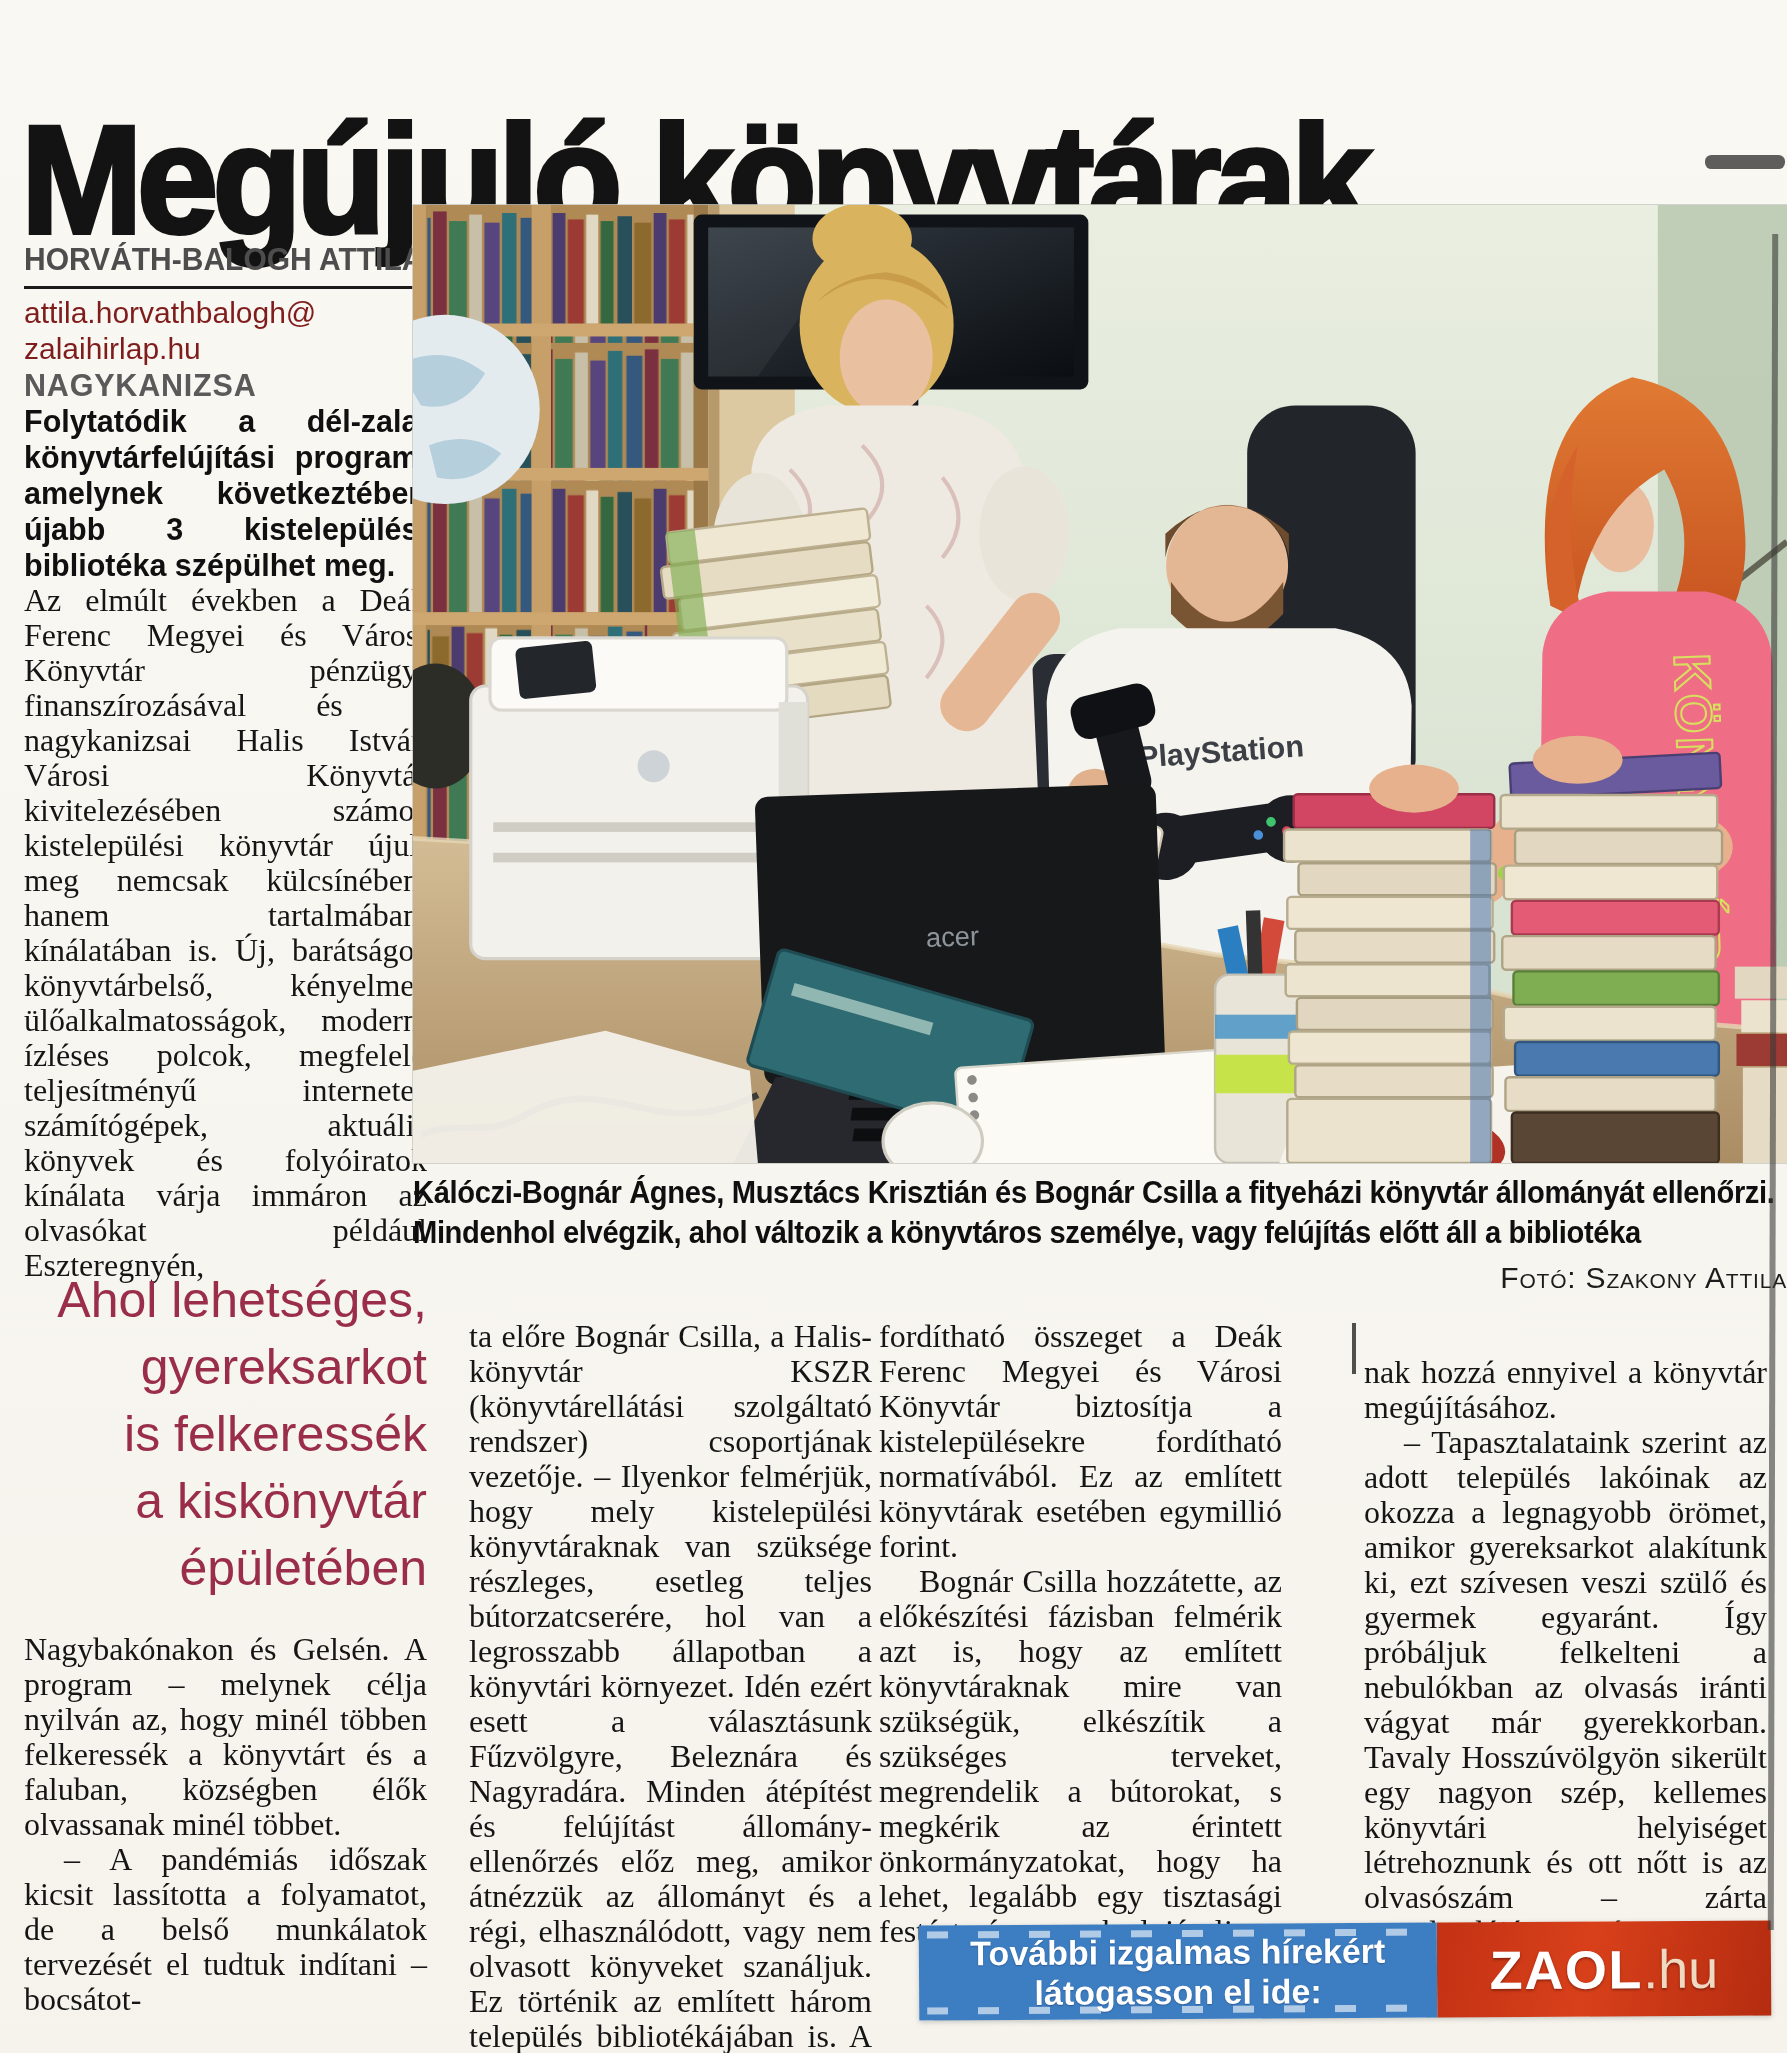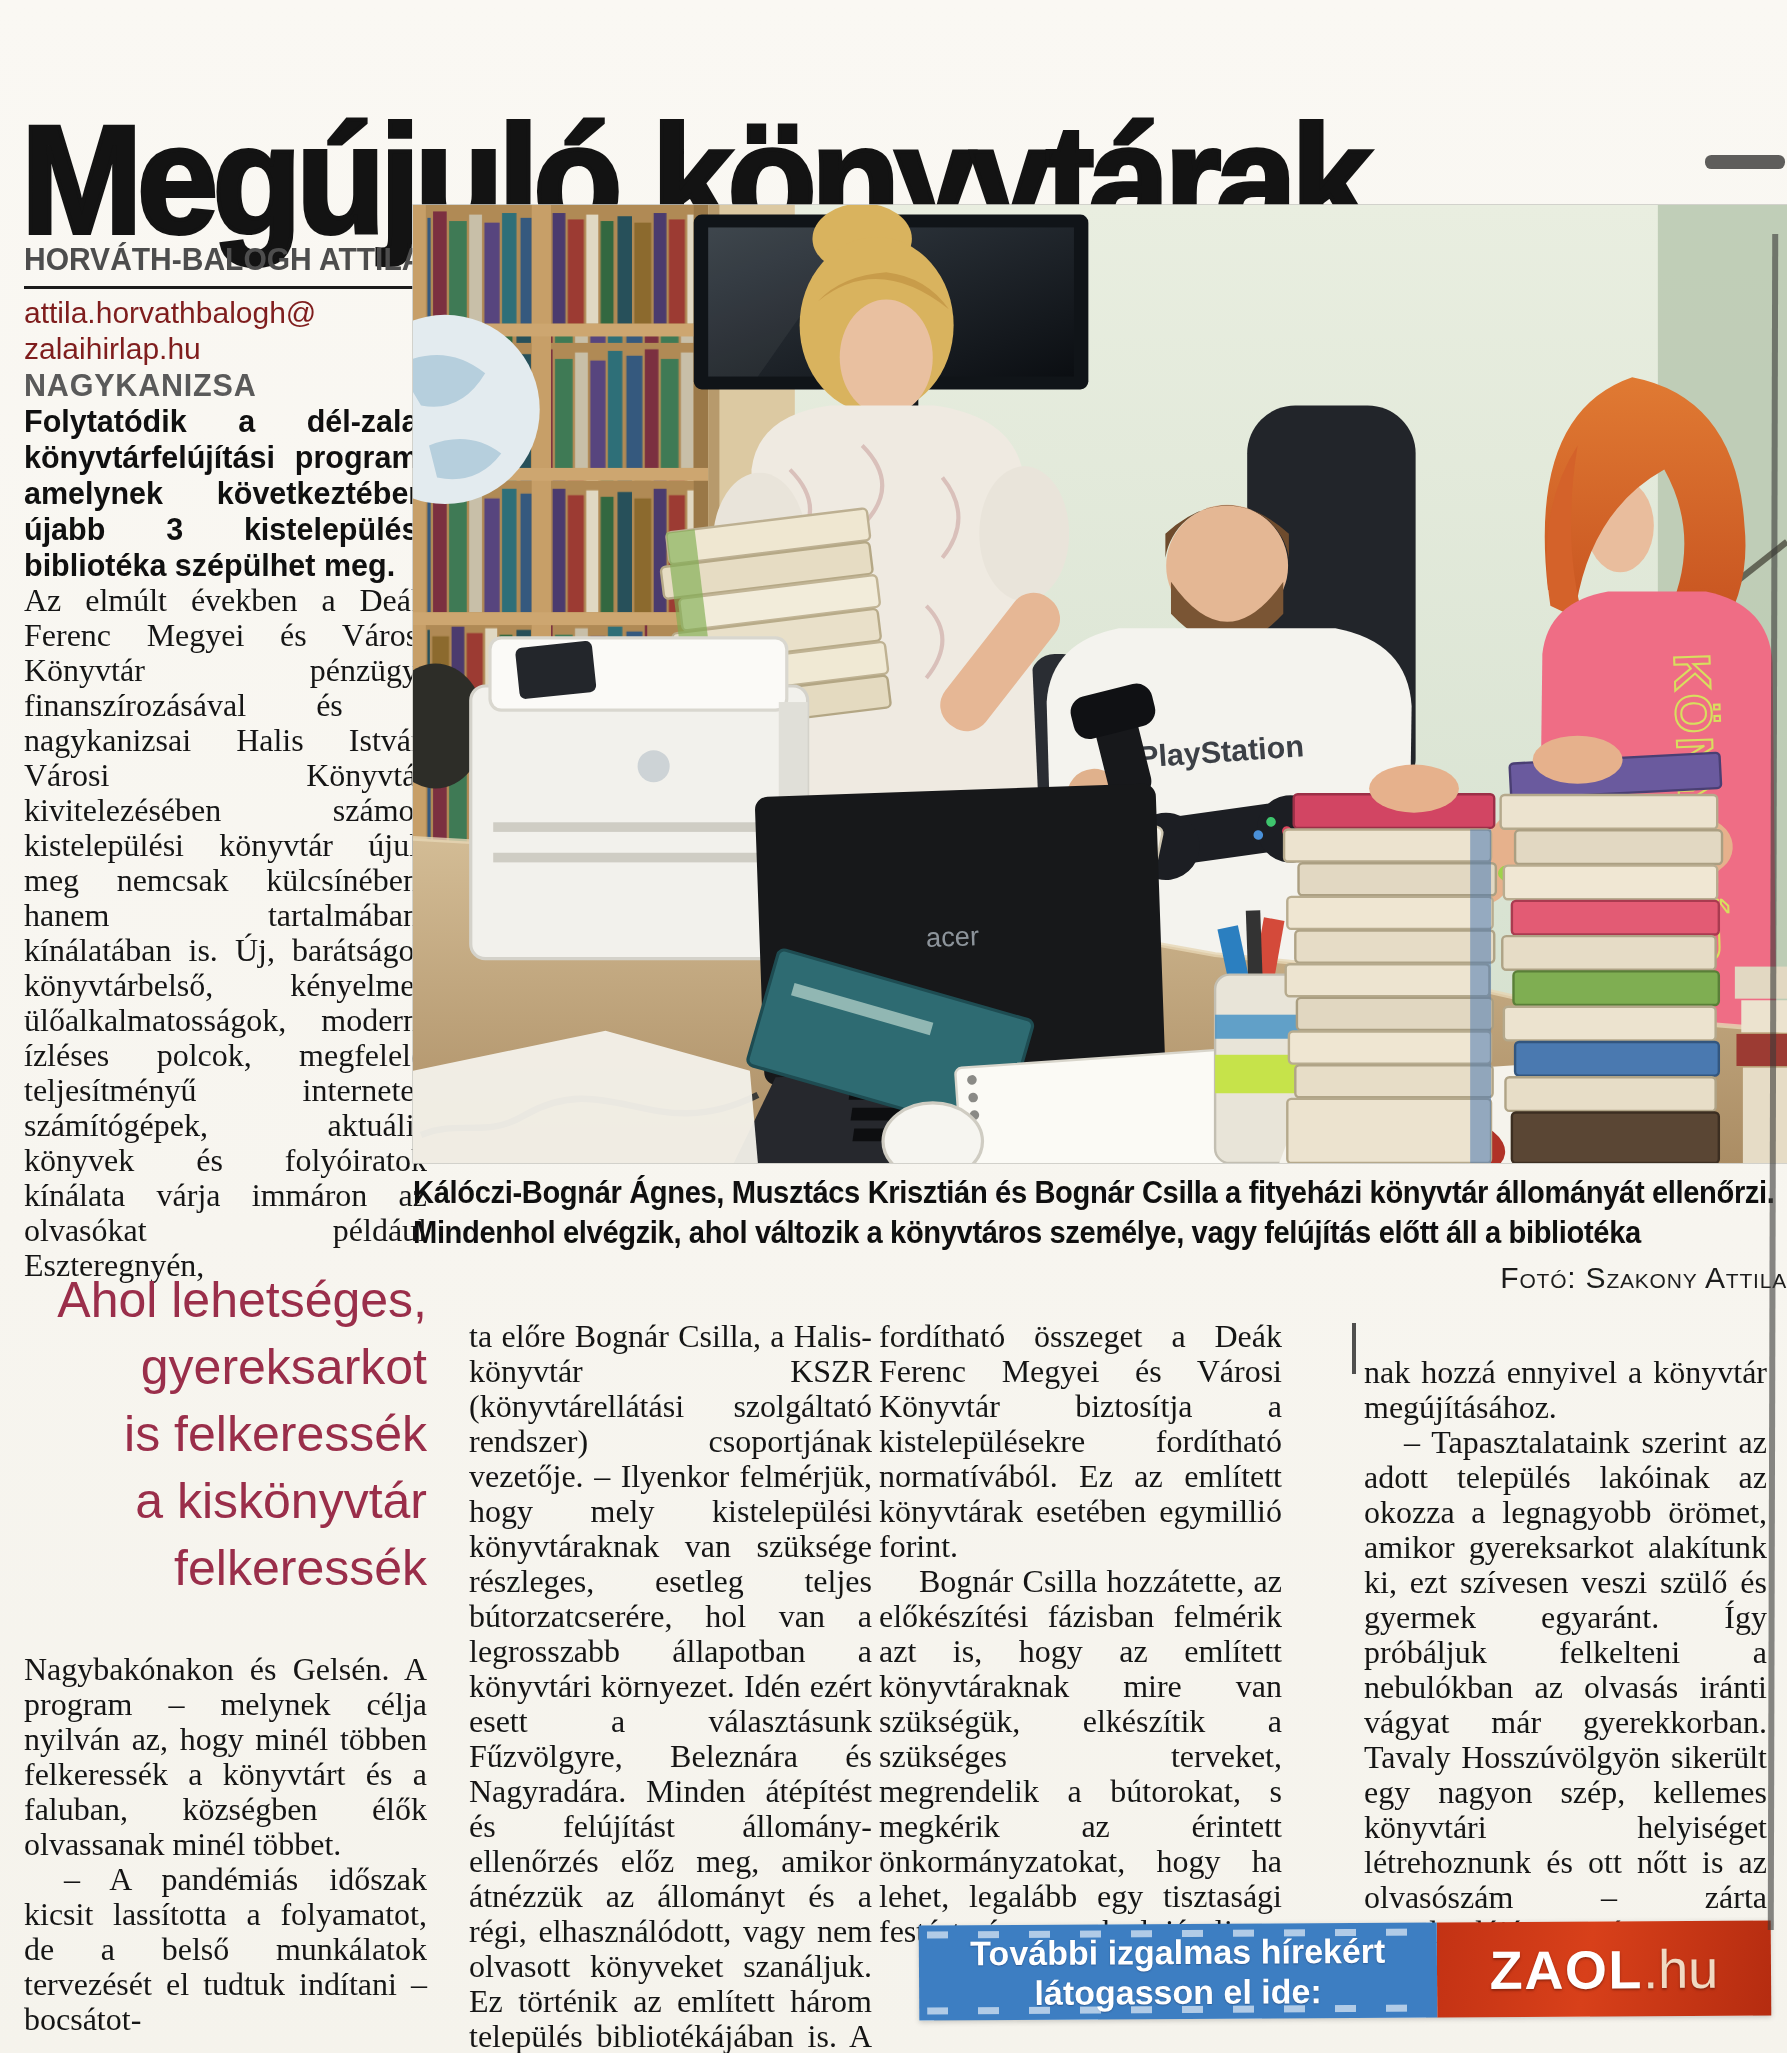--- a/index.html
+++ b/index.html
@@ -61,21 +61,21 @@
 
   
   .col1{left:24px;top:1267px;}
   .col2{left:469px;top:1319px;}
   .col3{left:879px;top:1319px;}
   .col4{left:1364px;top:1319px;margin-top:36px;}
 
   .pullquote{
     font-family:"Liberation Sans",sans-serif;
     font-size:50px;line-height:67px;text-align:right;
-    letter-spacing:0px;margin-bottom:50px;font-weight:400;
+    letter-spacing:0px;margin-bottom:30px;font-weight:400;
   }
   .pullquote div{white-space:nowrap;}
 
   
   .banner{
     position:absolute;left:919px;top:1923px;width:852px;height:95px;
     display:flex;transform:rotate(-0.35deg);
     box-shadow:0 1.6px 4.8px rgba(60,60,60,.25);
   }
   .banner-blue{
@@ -362,21 +362,21 @@
   <div class="cap-line">Mindenhol elvégzik, ahol változik a könyvtáros személye, vagy felújítás előtt áll a bibliotéka</div>
   <div class="credit">Fotó: Szakony Attila</div>
 </div>
 
 <div class="col col1">
   <div class="pullquote" style="color: rgb(154, 46, 74);">
     <div>Ahol lehetséges,</div>
     <div>gyereksarkot</div>
     <div>is felkeressék</div>
     <div>a kiskönyvtár</div>
-    <div>felkeressék</div>
+    <div>épületében</div>
   </div>
   <p>Nagybakónakon és Gelsén. A program – melynek célja nyilván az, hogy minél többen felkeressék a könyvtárt és a faluban, községben élők olvassanak minél többet.</p>
   <p class="indent">– A pandémiás időszak kicsit lassította a folyamatot, de a belső munkálatok tervezését el tudtuk indítani – bocsátot-</p>
 </div>
 
 <div class="col col2">
   <p>ta előre Bognár Csilla, a Halis-könyvtár KSZR (könyvtárellátási szolgáltató rendszer) csoportjának vezetője. – Ilyenkor felmérjük, hogy mely kistelepülési könyvtáraknak van szüksége részleges, esetleg teljes bútorzatcserére, hol van a legrosszabb állapotban a könyvtári környezet. Idén ezért esett a választásunk Fűzvölgyre, Beleznára és Nagyradára. Minden átépítést és felújítást állomány-ellenőrzés előz meg, amikor átnézzük az állományt és a régi, elhasználódott, vagy nem olvasott könyveket szanáljuk. Ez történik az említett három település bibliotékájában is. A felújításra</p>
 </div>
 
 <div class="col col3">

